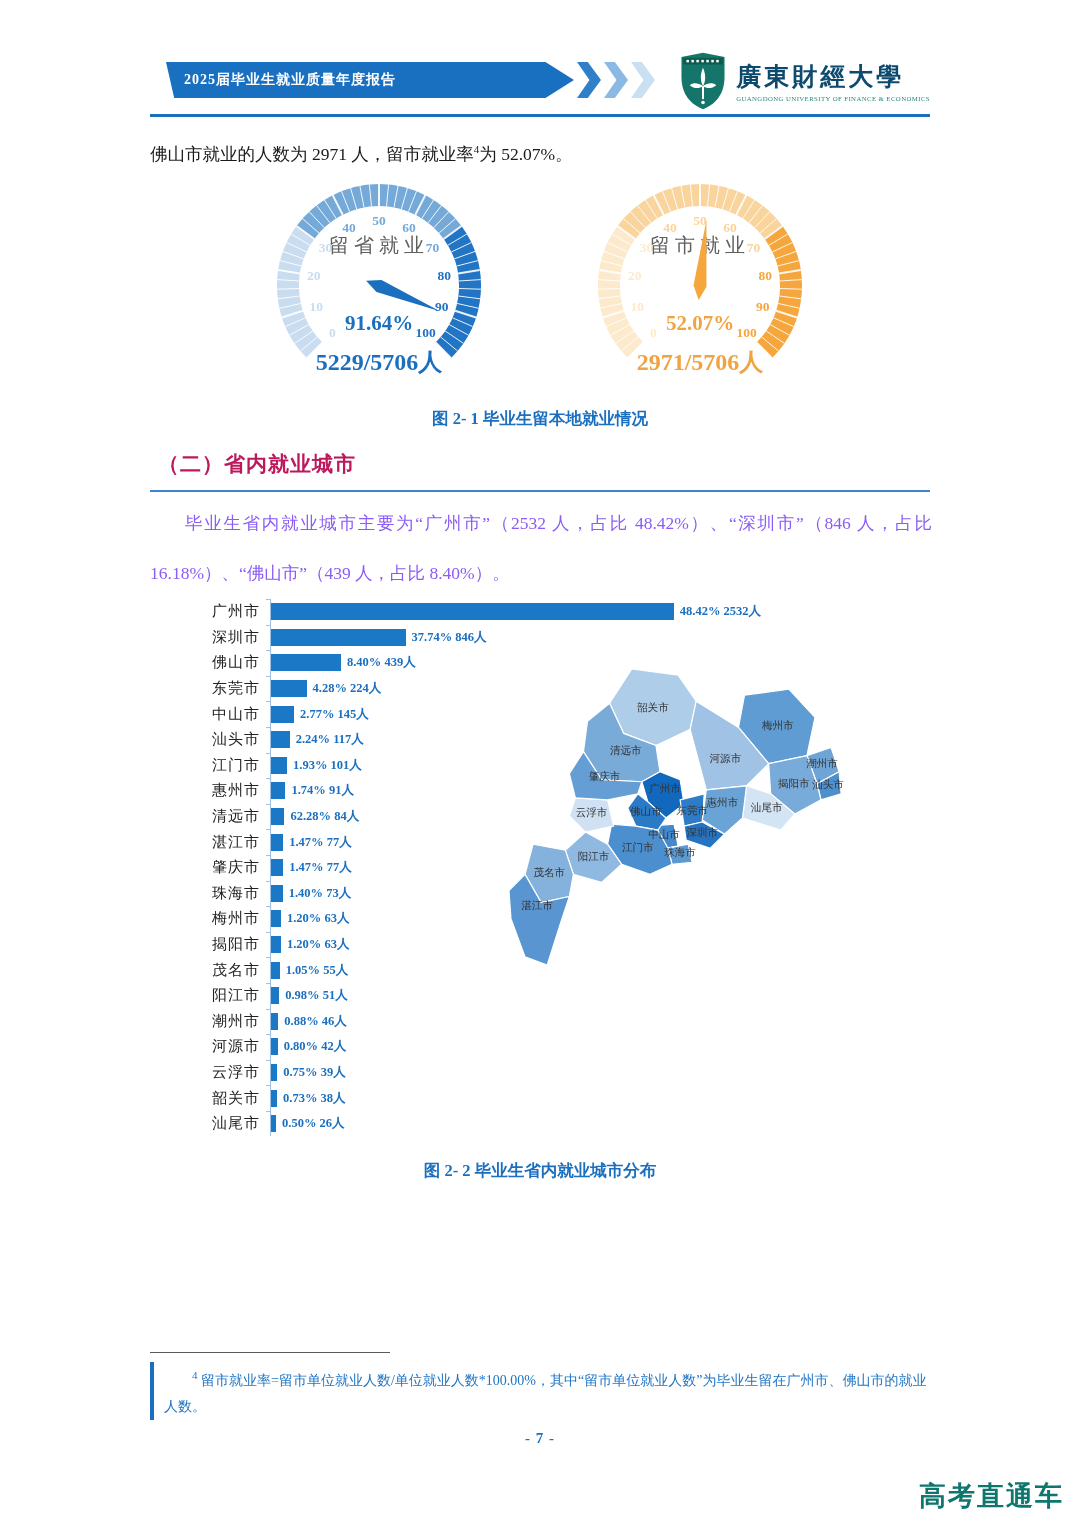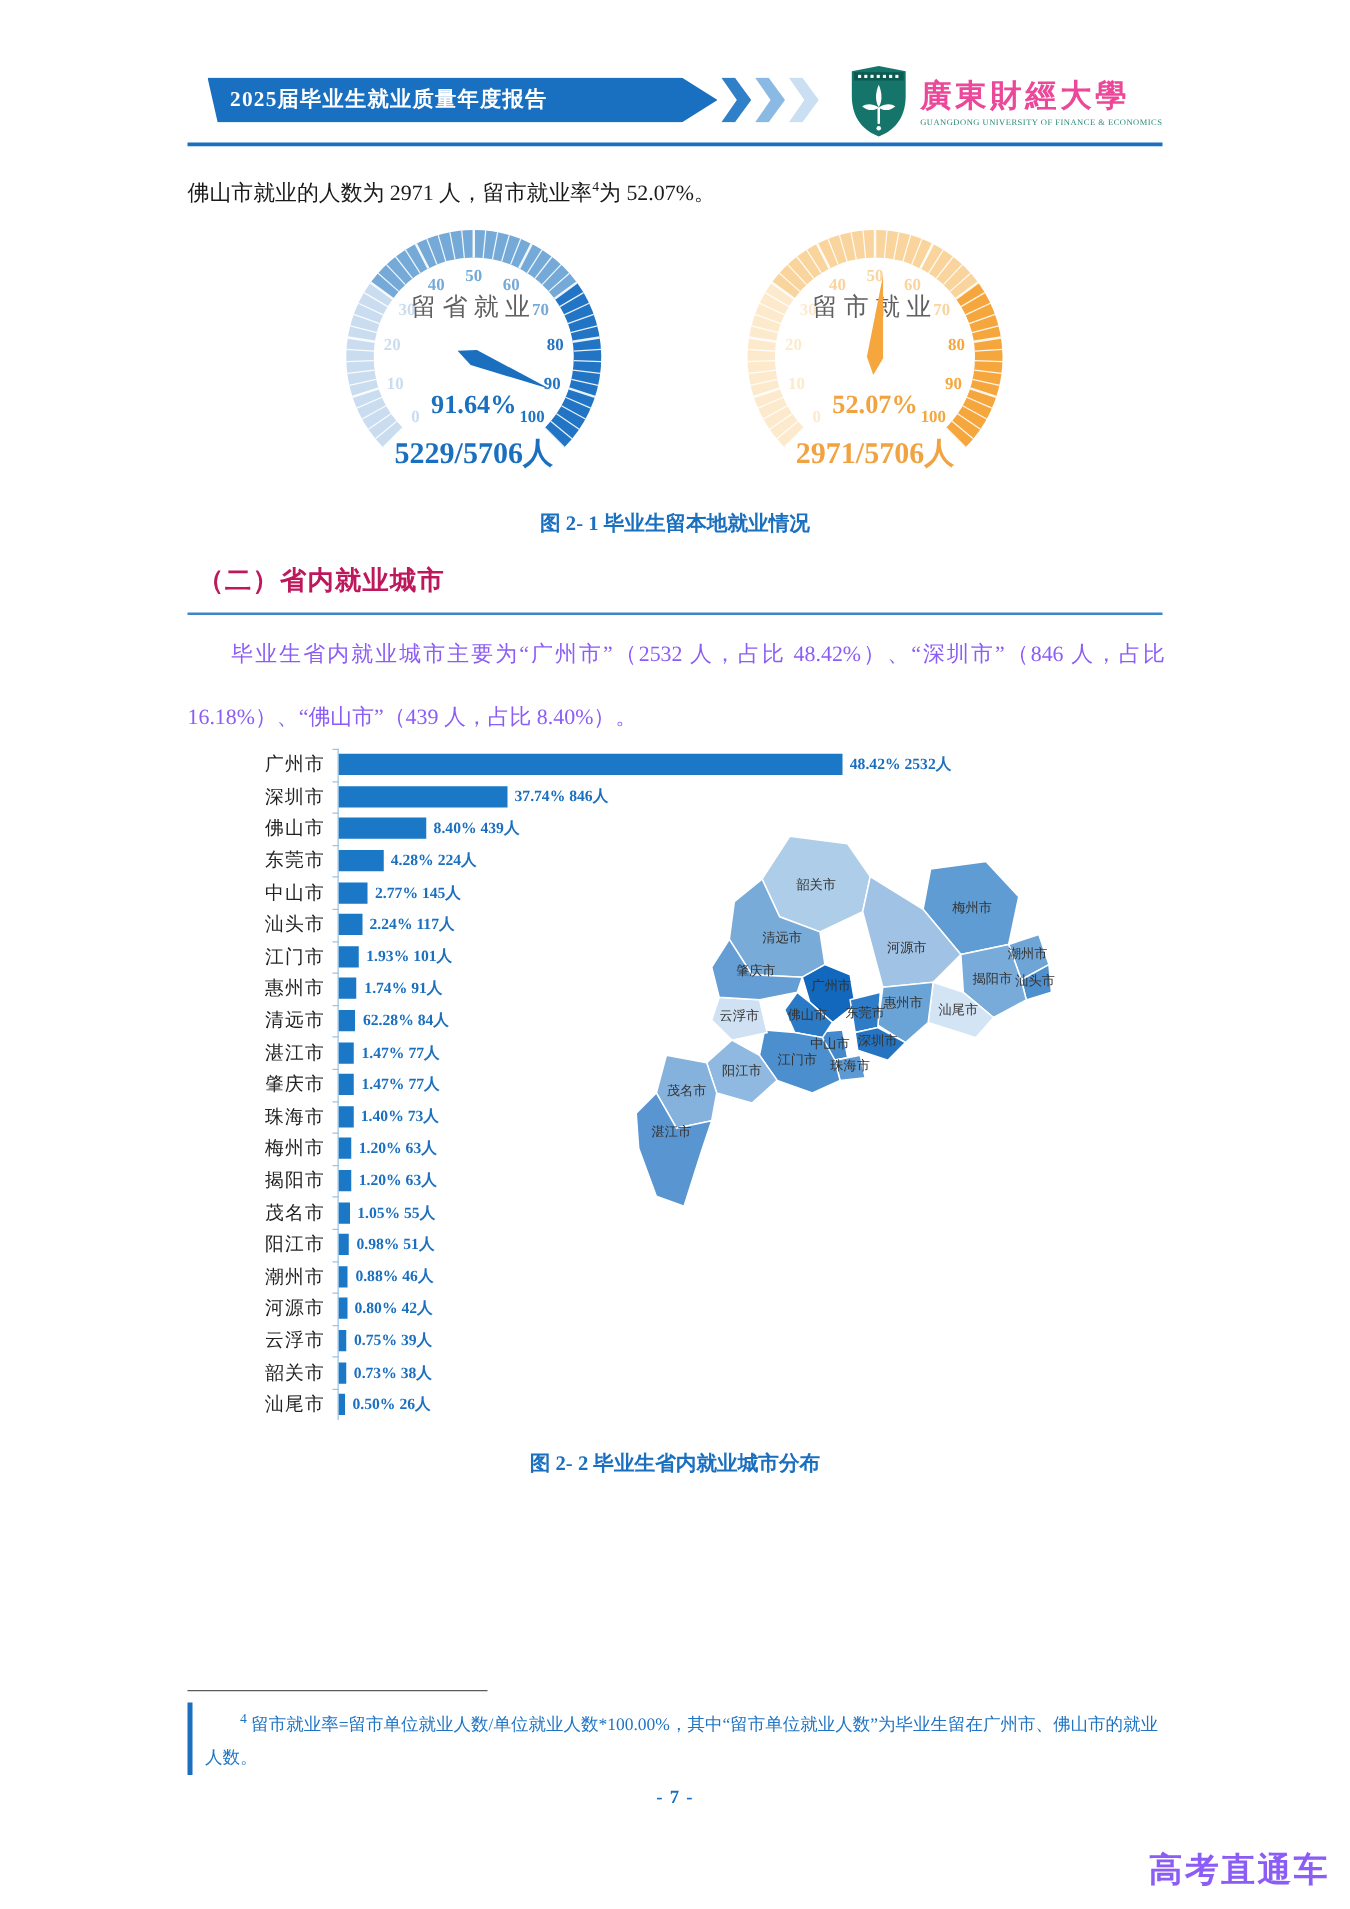--- a/index.html
+++ b/index.html
@@ -2,28 +2,28 @@
 <html><head>
 <meta charset="utf-8">
 <style>
   * { margin:0; padding:0; box-sizing:border-box; }
   body { background:#ffffff; font-family:"Liberation Serif", serif; }
   .page { position:relative; width:1080px; height:1527px; background:#ffffff; overflow:hidden; margin:0 auto; }
 
   
   .hdr { position:absolute; left:150px; top:52px; width:780px; height:58px; }
   .banner-wrap { position:absolute; left:16px; top:10px; display:flex; align-items:center; }
-  .banner { background:#1a70c0; color:#fff; font-weight:bold; font-size:17px; letter-spacing:1px;
+  .banner { background:#1a70c0; color:#fff; font-weight:bold; font-size:14px; letter-spacing:1px;
             padding:6px 34px 6px 18px; height:36px; line-height:24px; width:408px;
             clip-path:polygon(0 0, 93% 0, 100% 50%, 93% 100%, 2% 100%); }
   .chev { width:24px; height:36px; margin-left:3px;
           clip-path:polygon(0 0, 45% 0, 100% 50%, 45% 100%, 0 100%, 52% 50%); }
   .chev.c1{ background:#2f80c8; } .chev.c2{ background:#8ab9e4; } .chev.c3{ background:#cadff2; }
   .logo-block { position:absolute; right:0; top:0; display:flex; align-items:center; gap:8px; }
-  .uni-cn { color:#ec4899; font-size:25px; font-weight:bold; letter-spacing:3px; }
+  .uni-cn { color:#0c4a6e; font-size:25px; font-weight:bold; letter-spacing:3px; }
   .uni-en { color:#2a8a7c; font-size:6.8px; letter-spacing:.4px; margin-top:2px; white-space:nowrap; }
   .hdr-rule { position:absolute; left:150px; top:114px; width:780px; height:3px; background:#1a6fbf; }
 
   
   .p1 { position:absolute; left:150px; top:142px; width:780px; font-size:17.5px; color:#1a1a1a; }
   sup { font-size:11px; }
 
   
   .gauges { position:absolute; left:150px; top:176px; width:780px; display:flex; justify-content:center; gap:56px; }
   .gauge { width:265px; height:212px; }
@@ -49,21 +49,21 @@
   .map-svg { position:absolute; left:330px; top:72px; }
   .map-label { font-size:10.5px; fill:#333; }
 
   
   .fn-sep { position:absolute; left:150px; top:1352px; width:240px; border-top:1.4px solid #5b5b5b; }
   .fn { position:absolute; left:150px; top:1362px; width:784px; border-left:4px solid #1a6fbf;
         padding-left:10px; color:#1f74c4; font-size:14px; line-height:26px; }
   .fn-indent { display:inline-block; width:2em; }
 
   .pageno { position:absolute; left:150px; top:1430px; width:780px; text-align:center; color:#1a6fbf; font-weight:bold; font-size:15px; letter-spacing:1px; }
-  .wm { position:absolute; right:16px; top:1478px; color:#8b5cf6; font-size:27px; font-weight:bold;
+  .wm { position:absolute; right:16px; top:1478px; color:#0f766e; font-size:27px; font-weight:bold;
         letter-spacing:2px; text-shadow:1px 1px 1px #ffffff; }
 </style>
 </head>
 <body>
 
 <div class="page">
 
   <div class="hdr">
     <div class="banner-wrap">
       <div class="banner">2025届毕业生就业质量年度报告</div>

